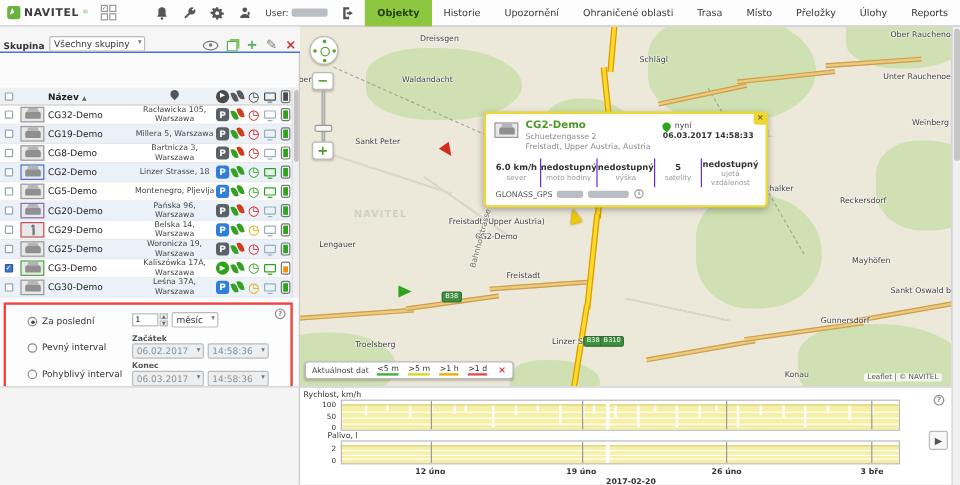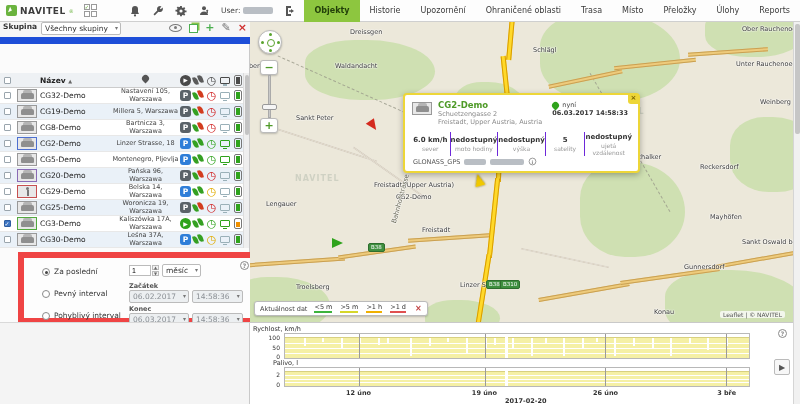--- a/index.html
+++ b/index.html
@@ -20,21 +20,21 @@
   .tab { padding:0 10px; display:flex; align-items:center; font-size:8px; color:#3a3a3a; cursor:pointer; white-space:nowrap; }
   .tab.active { background:#8dc63f; color:#23400a; font-weight:bold; }
   #topbar-right { margin-left:auto; display:flex; align-items:center; gap:10px; padding-right:8px; }
   .tb-icon { width:13px; height:13px; display:flex; align-items:center; justify-content:center; }
   .tb-icon svg { width:12px; height:12px; fill:#555; }
   #user-box { display:flex; align-items:center; gap:3px; font-size:7.5px; color:#444; }
   .redact { background:#b9bec4; border-radius:2px; filter:blur(.4px); }
 
   
   #sidebar { position:absolute; left:0; top:22px; width:250px; height:382px; background:#fbfbfb; border-right:1px solid #c9c9c9; }
-  #group-bar { position:absolute; left:0; top:0; width:250px; height:22px; background:#f6f6f6; border-bottom:7px solid #1d4ed8; display:flex; align-items:flex-start; padding:0 3px; gap:4px; }
+  #group-bar { position:absolute; left:0; top:0; width:250px; height:22px; background:#f6f6f6; border-bottom:1px solid #1d4ed8; display:flex; align-items:flex-end; padding:0 3px; gap:4px; }
   #group-bar label { font-size:7.5px; font-weight:bold; }
   .select { border:1px solid #bbb; background:#fff; border-radius:2px; font-size:7.5px; padding:1px 12px 1px 3px; position:relative; white-space:nowrap; }
   .select::after { content:"▾"; position:absolute; right:2px; top:1px; font-size:6px; color:#777; }
   .select.disabled { background:#eceff1; color:#8a8f94; }
   #group-tools { margin-left:auto; display:flex; gap:7px; align-items:center; }
   .i-eye { width:13px; height:8px; border:1.5px solid #7a7a7a; border-radius:50%; position:relative; }
   .i-eye::after { content:""; position:absolute; left:3.5px; top:1px; width:3px; height:3px; border-radius:50%; background:#7a7a7a; }
   .i-copy { width:9px; height:9px; border:1.5px solid #4caf50; background:#fff; box-shadow:2px -2px 0 -0.5px #8bc34a; margin-top:2px; }
   .i-glyph { font-size:11px; line-height:11px; }
   #settings-bar { position:absolute; left:0; top:22px; width:250px; height:14px; background:#f0f0f0; border-bottom:1px solid #ddd; display:flex; align-items:center; padding:0 4px; }
@@ -78,21 +78,21 @@
   .ic-mon { width:10px; height:7px; border:1.5px solid #9ab0b8; border-radius:1px; position:relative; }
   .ic-mon::after { content:""; position:absolute; left:2px; right:2px; bottom:-3px; height:1.5px; background:inherit; background:#9ab0b8; }
   .o-green { border-color:#2fa31c; } .o-green::after { background:#2fa31c; }
   .ic-bat { width:8px; height:11px; border:1px solid #777; border-radius:2px; display:flex; align-items:flex-end; justify-content:center; padding:1px; }
   .ic-bat i { display:block; width:4px; height:7px; }
   .t-green i { background:#2fa31c; } .t-orange i { background:#f09000; height:5px; }
   #table-scroll { position:absolute; right:0; top:51px; width:6px; height:175px; background:#efefef; border-left:1px solid #ddd; }
   #table-scroll .thumb { position:absolute; left:1px; top:2px; width:4px; height:60px; background:#c3c3c3; border-radius:2px; }
 
   
-  #time-panel { position:absolute; left:18px; top:230px; width:241px; height:72px; border:6px solid #ef4444; background:#fdfdfd; }
+  #time-panel { position:absolute; left:3px; top:230px; width:241px; height:72px; border:2px solid #ef4444; background:#fdfdfd; }
   .radio-row { position:absolute; display:flex; align-items:center; gap:4px; font-size:7.5px; }
   .radio { width:8px; height:8px; border:1px solid #8a8a8a; border-radius:50%; background:#fff; position:relative; }
   .radio.sel::after { content:""; position:absolute; left:2px; top:2px; width:3px; height:3px; border-radius:50%; background:#444; }
   .spin { display:flex; align-items:center; }
   .spin input { width:22px; height:11px; border:1px solid #bbb; font-size:7px; padding:0 2px; }
   .spin .arrows { display:flex; flex-direction:column; gap:1px; margin-left:1px; }
   .spin .arrows i { width:7px; height:5px; border:1px solid #bbb; background:#f2f2f2; font-size:4px; line-height:4px; text-align:center; color:#666; font-style:normal; }
   .fld-label { font-size:6.5px; color:#555; font-weight:bold; }
 
   
@@ -271,21 +271,21 @@
         <div class="trow">
           <span class="c-check">
             <span class="cb "></span>
           </span>
           <span class="c-thumb b-gray">
             <span class="thumbbox">
               <span class="car"></span>
             </span>
           </span>
           <span class="c-name">CG32-Demo</span>
-          <span class="c-addr">Nastavení 105, Warszawa</span>
+          <span class="c-addr">Racławicka 105, Warszawa</span>
           <span class="c-ic">
             <span class="ic-move m-p-dark">P</span>
           </span>
           <span class="c-ic">
             <span class="ic-sig s-red-green"></span>
           </span>
           <span class="c-ic">
             <span class="ic-clk k-red">◷</span>
           </span>
           <span class="c-ic">

